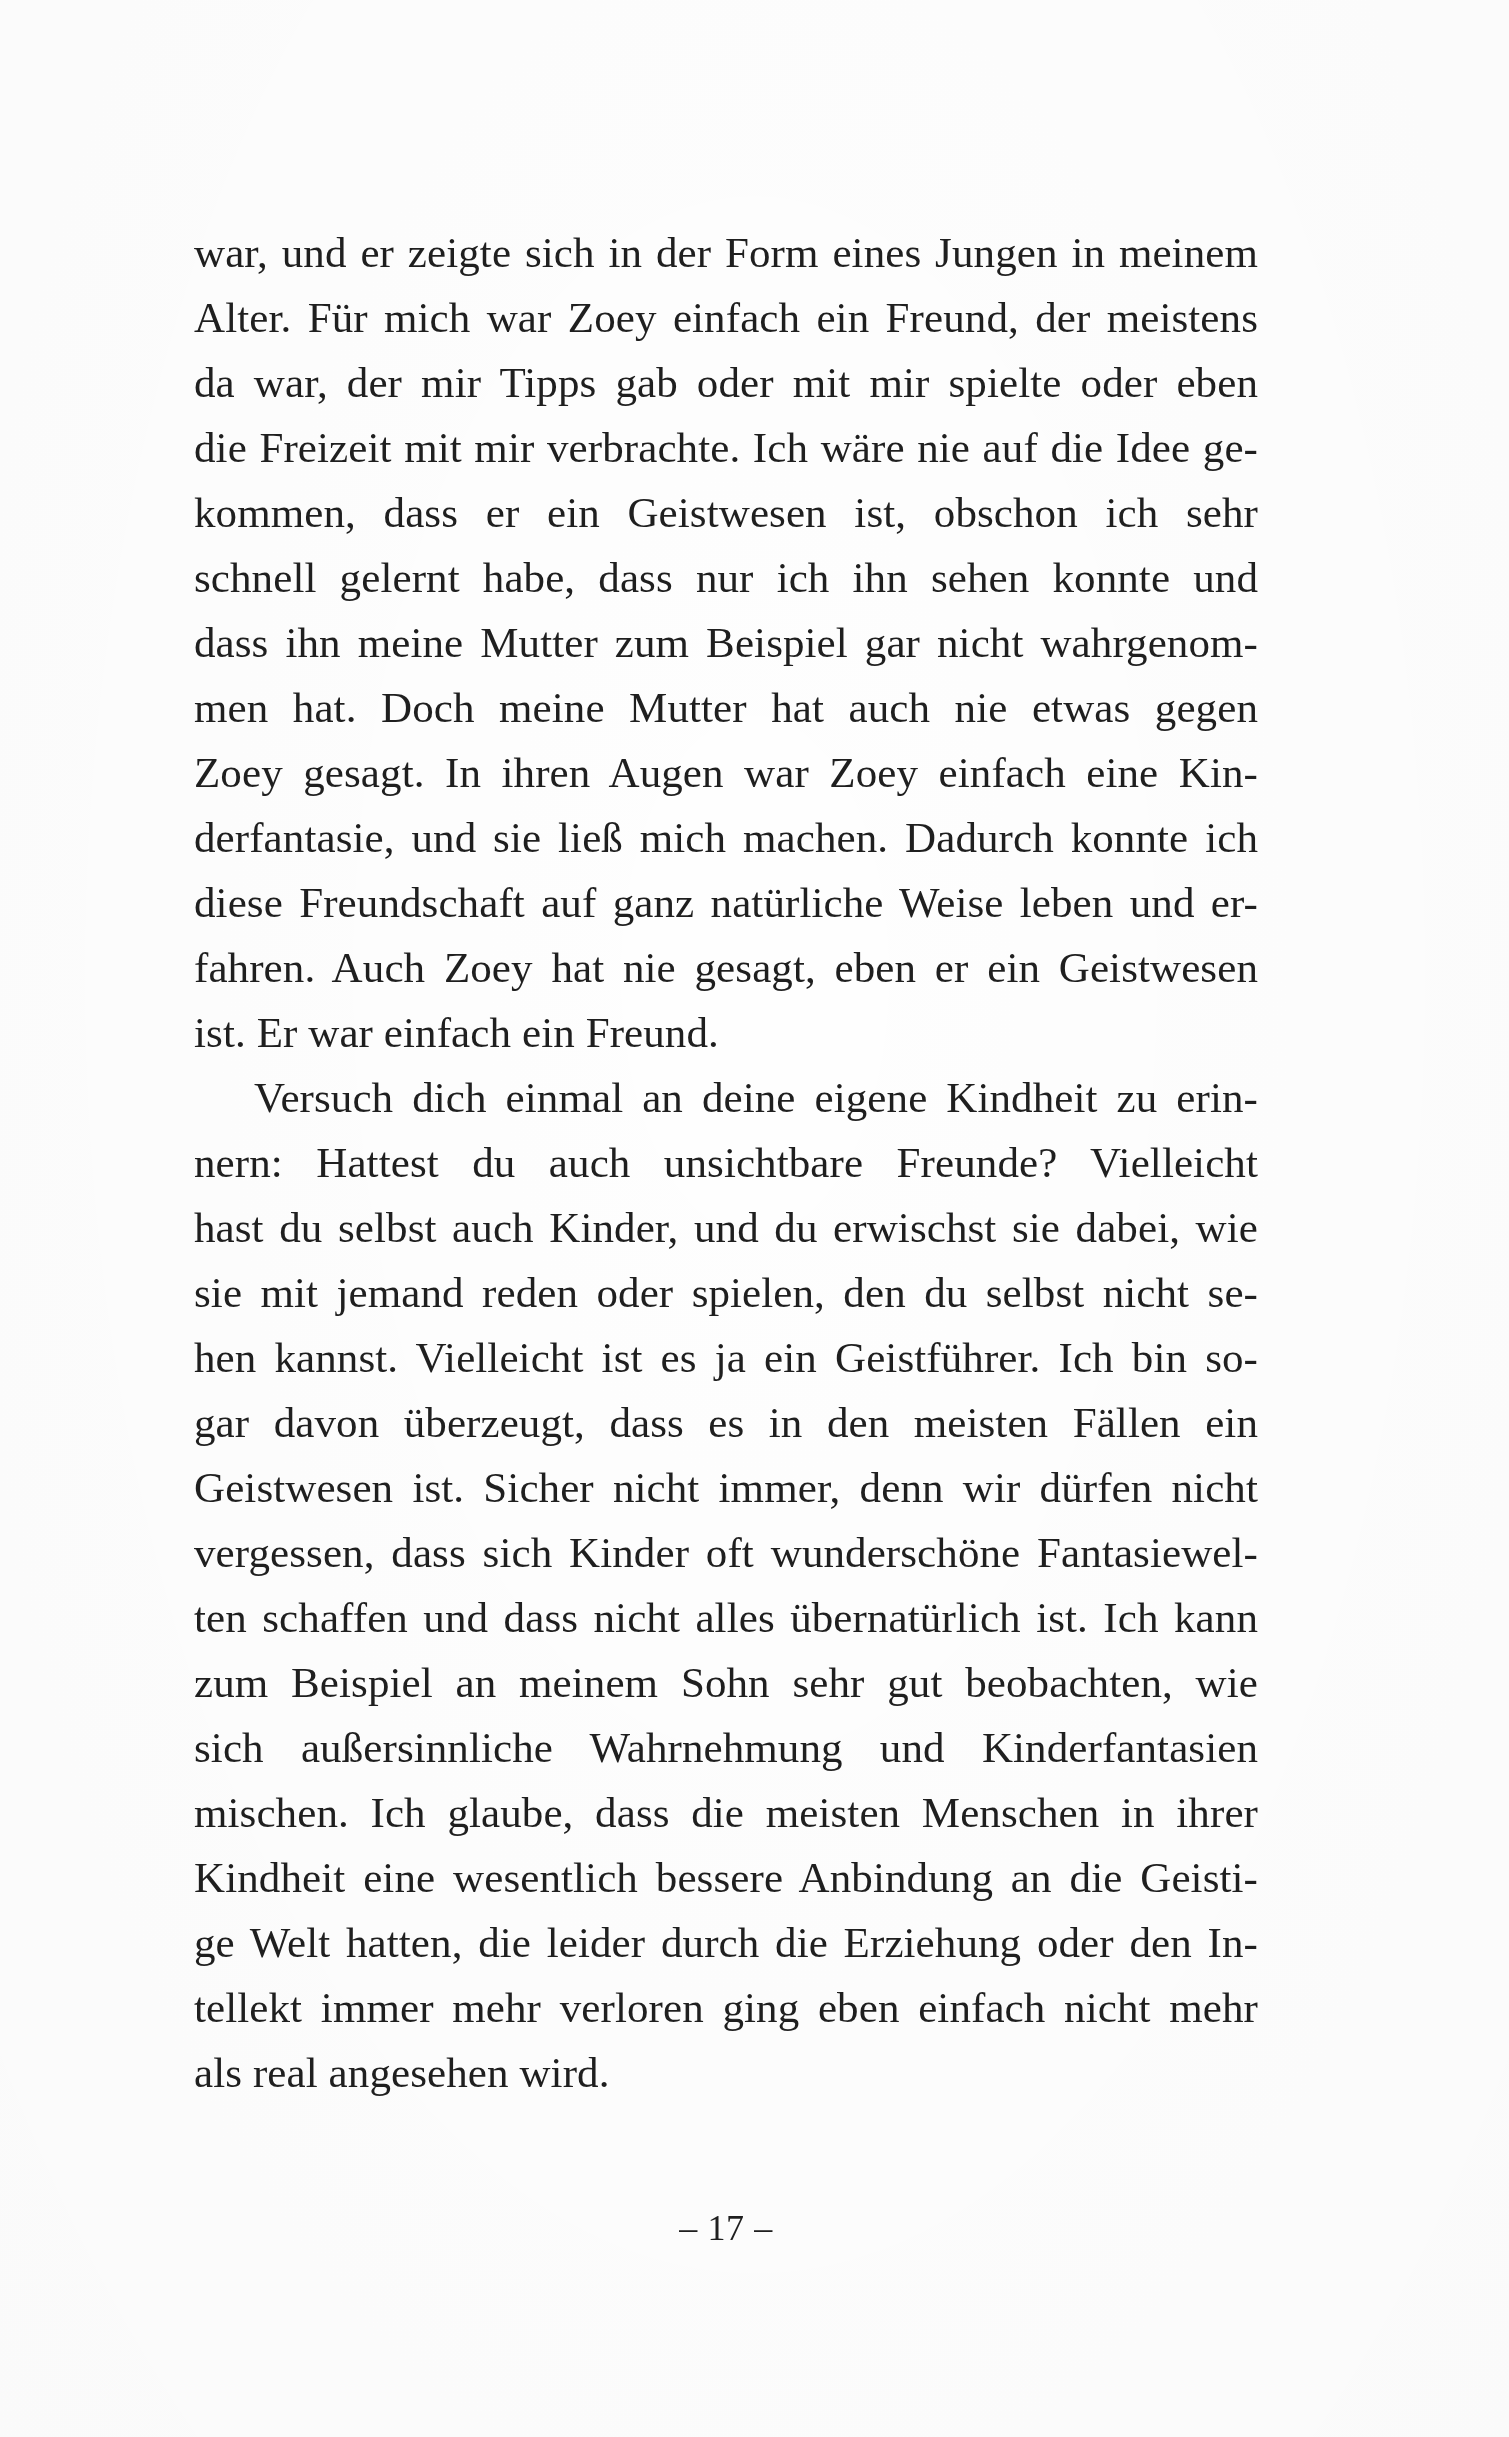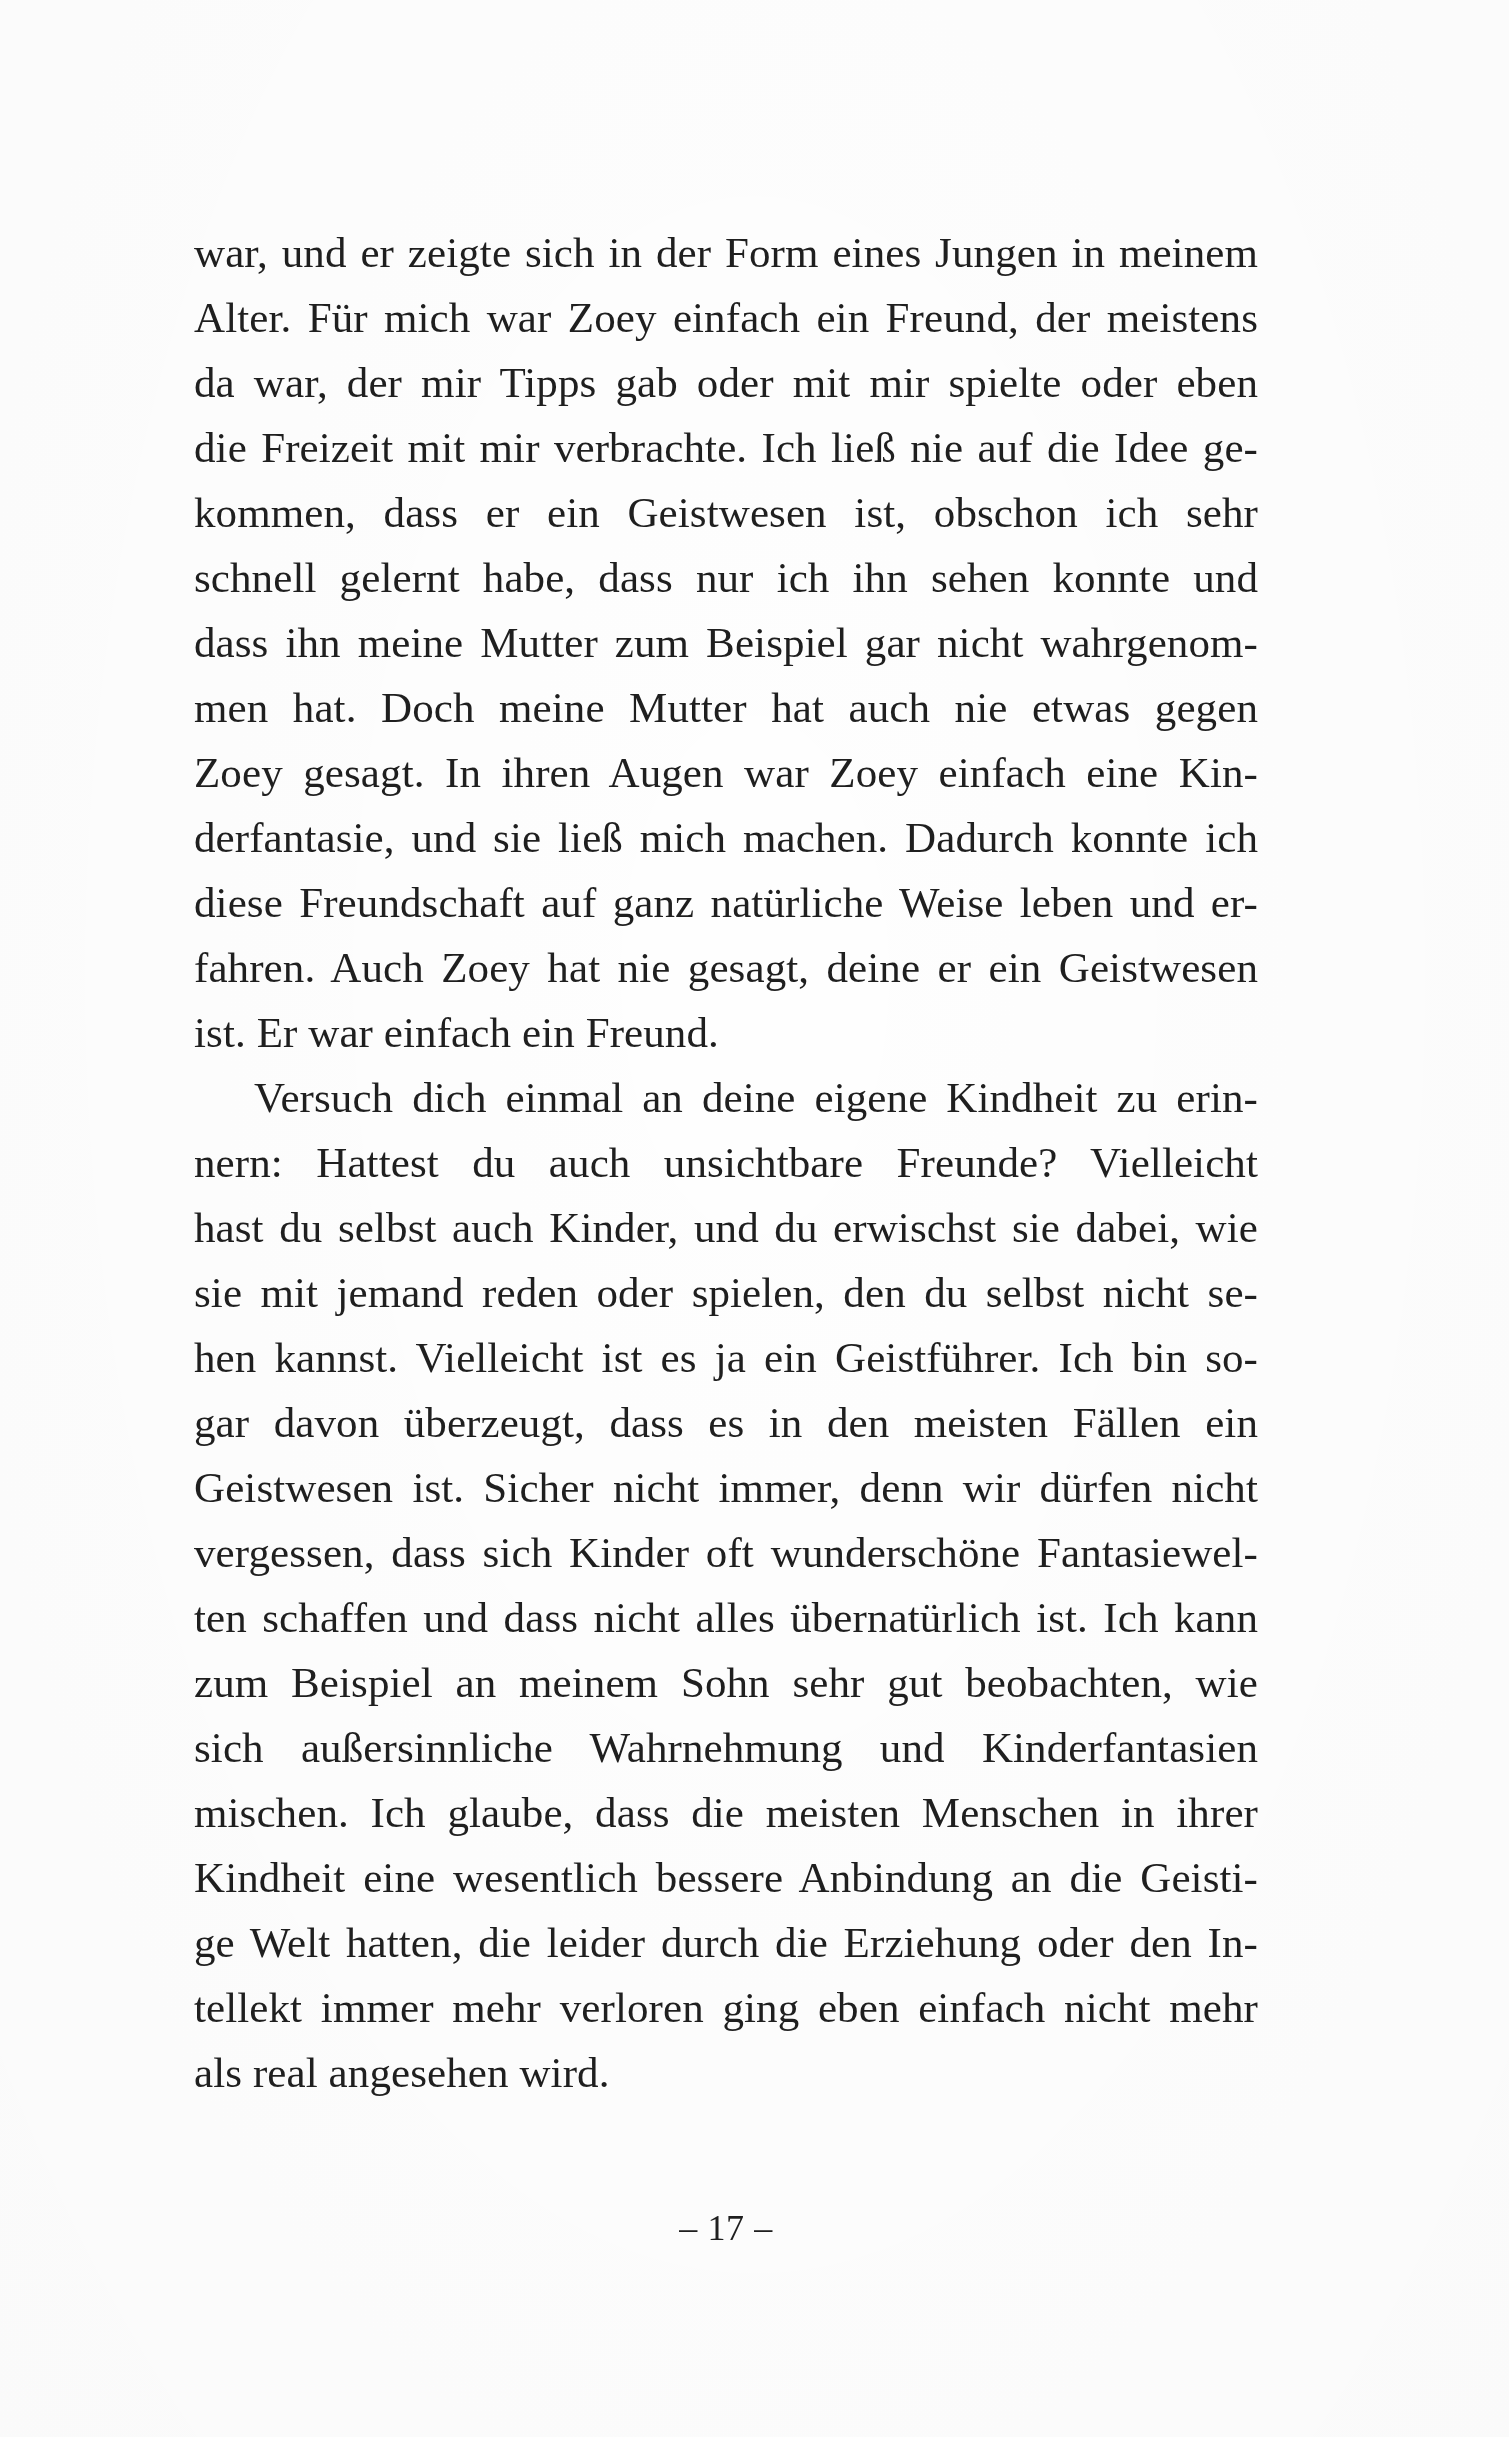--- a/index.html
+++ b/index.html
@@ -65,29 +65,29 @@
 <body>
 
 <div class="page">
 
   <div class="text-block">
 
     <div class="para">
       <div class="ln">war, und er zeigte sich in der Form eines Jungen in meinem</div>
       <div class="ln">Alter. Für mich war Zoey einfach ein Freund, der meistens</div>
       <div class="ln">da war, der mir Tipps gab oder mit mir spielte oder eben</div>
-      <div class="ln">die Freizeit mit mir verbrachte. Ich ließ nie auf die Idee ge-</div>
+      <div class="ln">die Freizeit mit mir verbrachte. Ich wäre nie auf die Idee ge-</div>
       <div class="ln">kommen, dass er ein Geistwesen ist, obschon ich sehr</div>
       <div class="ln">schnell gelernt habe, dass nur ich ihn sehen konnte und</div>
       <div class="ln">dass ihn meine Mutter zum Beispiel gar nicht wahrgenom-</div>
       <div class="ln">men hat. Doch meine Mutter hat auch nie etwas gegen</div>
       <div class="ln">Zoey gesagt. In ihren Augen war Zoey einfach eine Kin-</div>
       <div class="ln">derfantasie, und sie ließ mich machen. Dadurch konnte ich</div>
       <div class="ln">diese Freundschaft auf ganz natürliche Weise leben und er-</div>
-      <div class="ln">fahren. Auch Zoey hat nie gesagt, deine er ein Geistwesen</div>
+      <div class="ln">fahren. Auch Zoey hat nie gesagt, eben er ein Geistwesen</div>
       <div class="ln last">ist. Er war einfach ein Freund.</div>
     </div>
 
     <div class="para">
       <div class="ln indent">Versuch dich einmal an deine eigene Kindheit zu erin-</div>
       <div class="ln">nern: Hattest du auch unsichtbare Freunde? Vielleicht</div>
       <div class="ln">hast du selbst auch Kinder, und du erwischst sie dabei, wie</div>
       <div class="ln">sie mit jemand reden oder spielen, den du selbst nicht se-</div>
       <div class="ln">hen kannst. Vielleicht ist es ja ein Geistführer. Ich bin so-</div>
       <div class="ln">gar davon überzeugt, dass es in den meisten Fällen ein</div>

